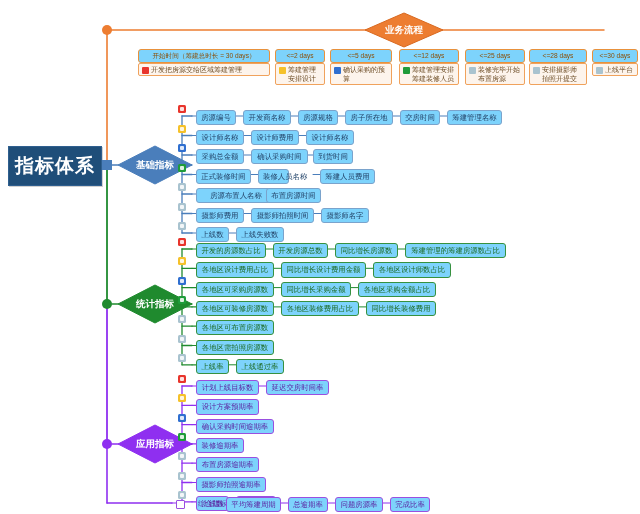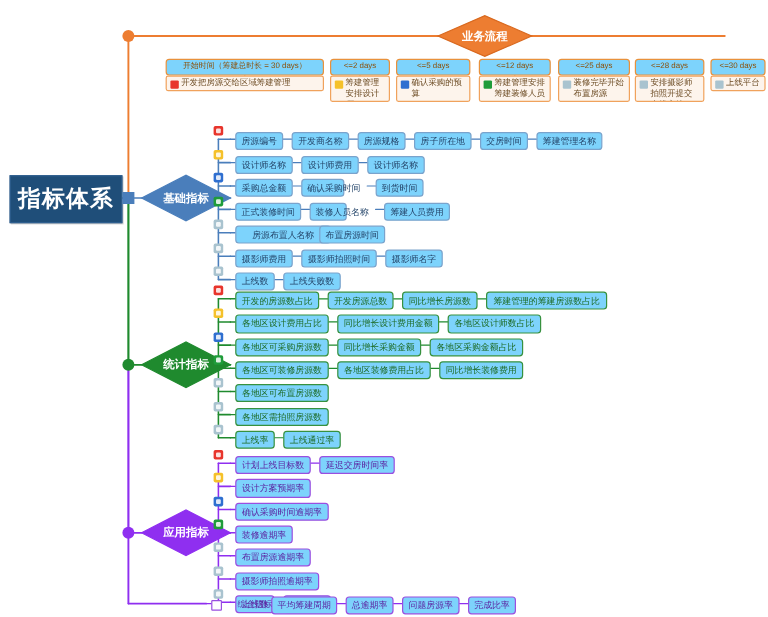--- a/index.html
+++ b/index.html
@@ -196,21 +196,21 @@
     <div class="chip blue" style="left: 298px; top: 110px; width: 40px; text-align: center;">房源规格</div>
     <div class="chip blue" style="left: 345px; top: 110px; width: 48px; text-align: center;">房子所在地</div>
     <div class="chip blue" style="left: 400px; top: 110px; width: 40px; text-align: center;">交房时间</div>
     <div class="chip blue" style="left: 447px; top: 110px; width: 55px; text-align: center;">筹建管理名称</div>
     <div class="marker" style="left: 178px; top: 124.5px; background: rgb(245, 193, 42);"></div>
     <div class="chip blue" style="left: 196px; top: 129.5px; width: 48px; text-align: center;">设计师名称</div>
     <div class="chip blue" style="left: 251px; top: 129.5px; width: 48px; text-align: center;">设计师费用</div>
     <div class="chip blue" style="left: 306px; top: 129.5px; width: 48px; text-align: center;">设计师名称</div>
     <div class="marker" style="left: 178px; top: 144px; background: rgb(47, 111, 208);"></div>
     <div class="chip blue" style="left: 196px; top: 149px; width: 48px; text-align: center;">采购总金额</div>
-    <div class="chip blue" style="left: 251px; top: 149px; width: 36px; text-align: center;">确认采购时间</div>
+    <div class="chip blue" style="left: 251px; top: 149px; width: 57px; text-align: center;">确认采购时间</div>
     <div class="chip blue" style="left: 313px; top: 149px; width: 40px; text-align: center;">到货时间</div>
     <div class="marker" style="left: 178px; top: 163.5px; background: rgb(31, 156, 58);"></div>
     <div class="chip blue" style="left: 196px; top: 168.5px; width: 55px; text-align: center;">正式装修时间</div>
     <div class="chip blue" style="left: 258px; top: 168.5px; width: 31px; text-align: center;">装修人员名称</div>
     <div class="chip blue" style="left: 320px; top: 168.5px; width: 55px; text-align: center;">筹建人员费用</div>
     <div class="marker" style="left: 178px; top: 183px; background: rgb(169, 195, 207);"></div>
     <div class="chip blue" style="left: 196px; top: 188px; width: 80px; text-align: center;">房源布置人名称</div>
     <div class="chip blue" style="left: 266px; top: 188px; width: 55px; text-align: center;">布置房源时间</div>
     <div class="marker" style="left: 178px; top: 202.5px; background: rgb(169, 195, 207);"></div>
     <div class="chip blue" style="left: 196px; top: 207.5px; width: 48px; text-align: center;">摄影师费用</div>

